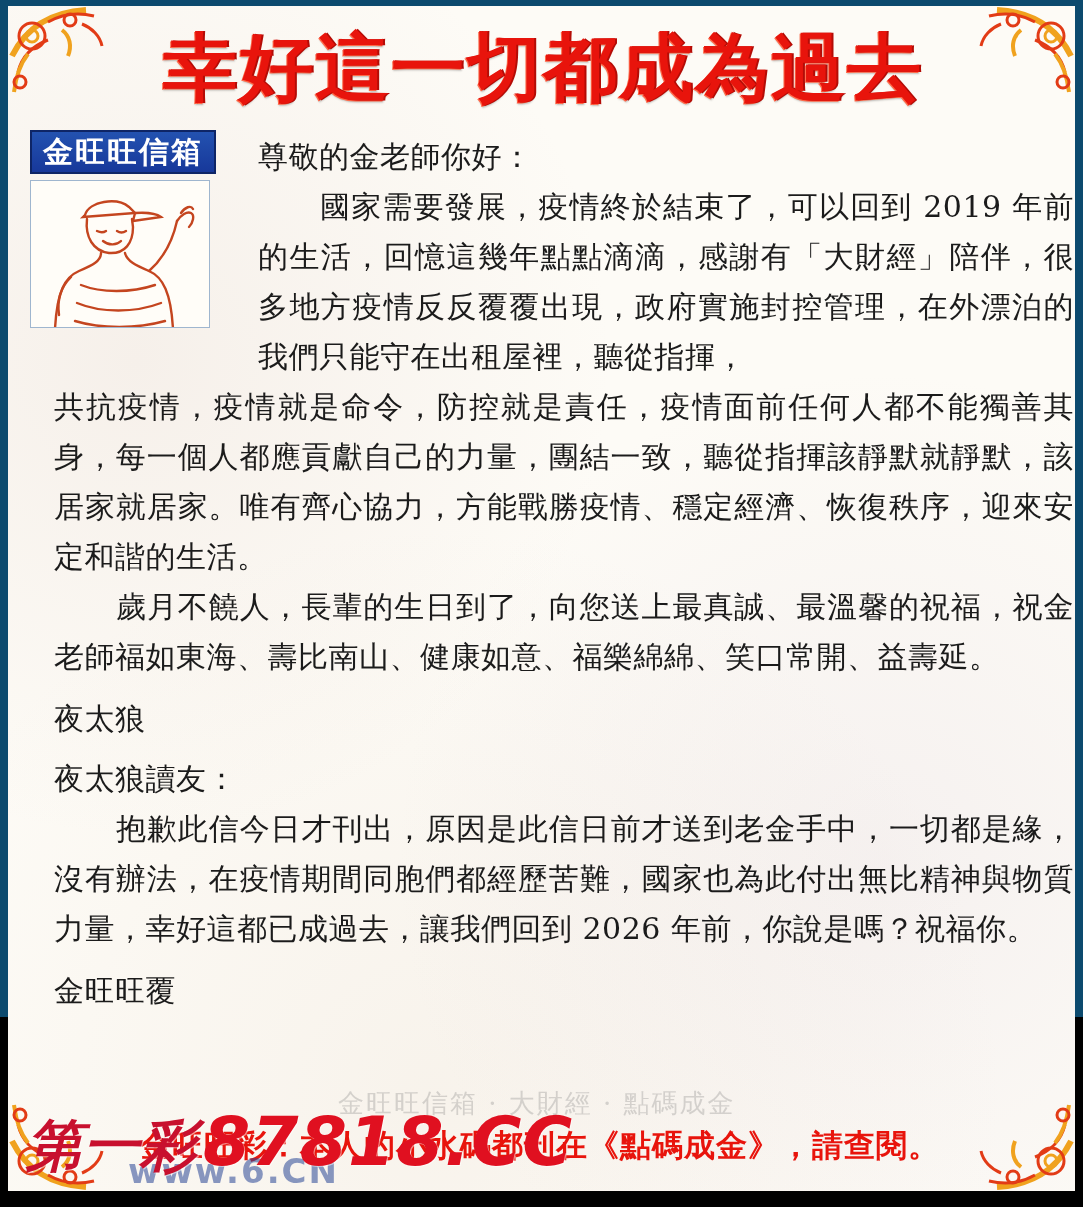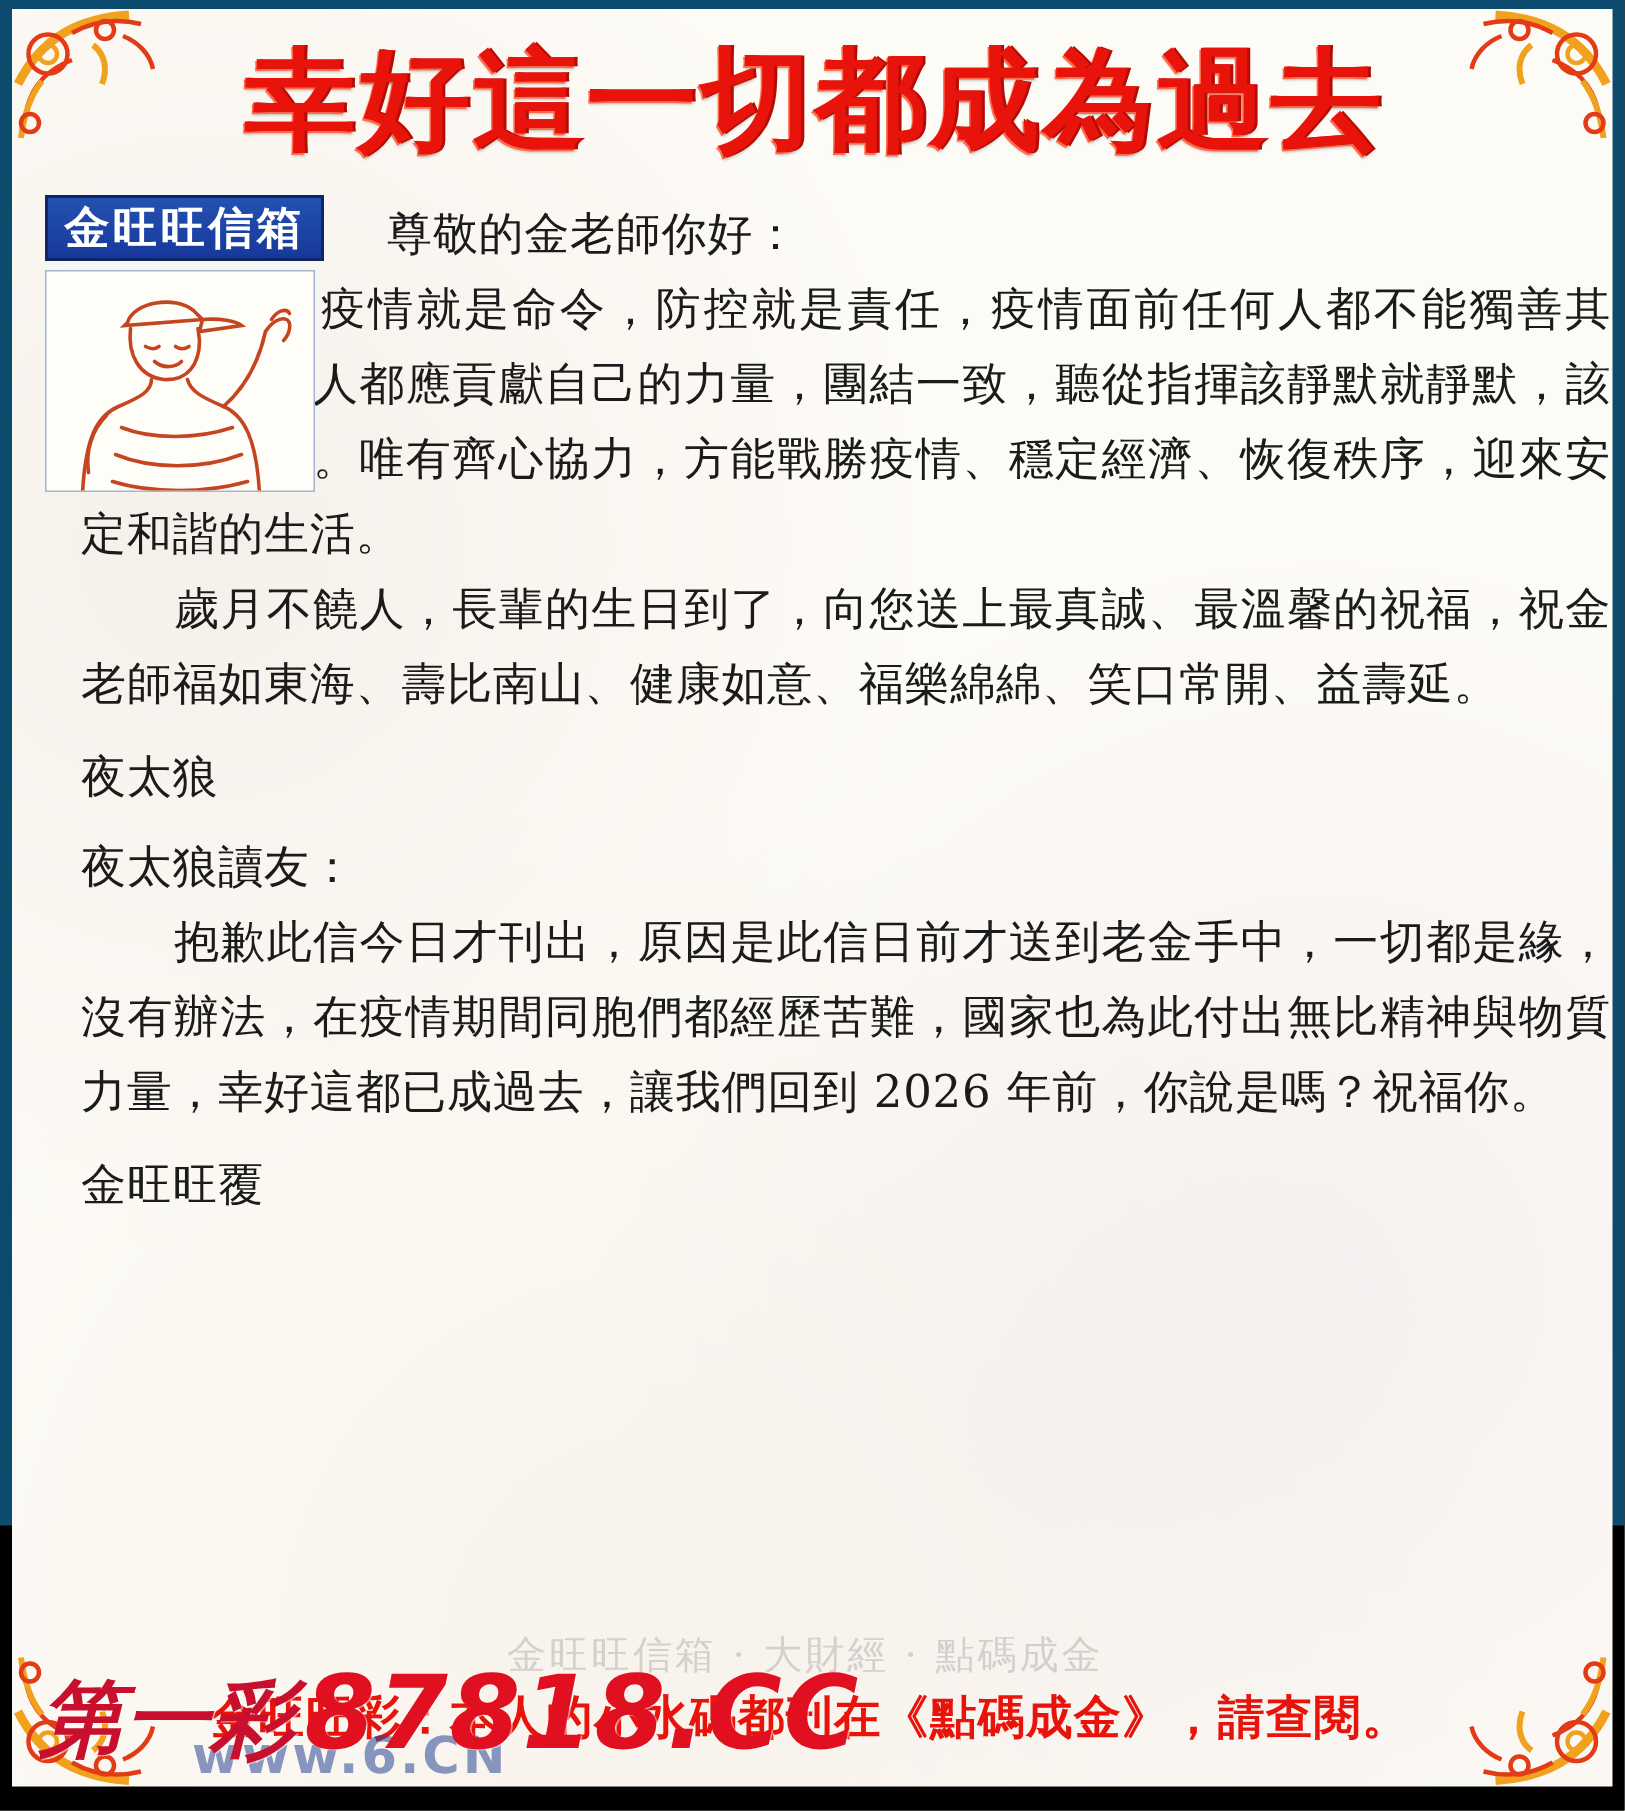--- a/index.html
+++ b/index.html
@@ -309,20 +309,21 @@
             <path d="M44 140 C70 148 106 148 134 140"></path>
 
             <path d="M40 96 C30 106 26 120 28 134"></path>
           </g>
         </svg>
       </div>
     </div>
 
     <div class="article">
       <p class="p-lead">尊敬的金老師你好：</p>
+      <p class="p-lead indent">國家需要發展，疫情終於結束了，可以回到 2019 年前的生活，回憶這幾年點點滴滴，感謝有「大財經」陪伴，很多地方疫情反反覆覆出現，政府實施封控管理，在外漂泊的我們只能守在出租屋裡，聽從指揮，</p>
       <p class="p-wide">共抗疫情，疫情就是命令，防控就是責任，疫情面前任何人都不能獨善其身，每一個人都應貢獻自己的力量，團結一致，聽從指揮該靜默就靜默，該居家就居家。唯有齊心協力，方能戰勝疫情、穩定經濟、恢復秩序，迎來安定和諧的生活。</p>
       <p class="p-wide indent">歲月不饒人，長輩的生日到了，向您送上最真誠、最溫馨的祝福，祝金老師福如東海、壽比南山、健康如意、福樂綿綿、笑口常開、益壽延。</p>
       <p class="sign">夜太狼</p>
       <p class="p-wide addressee">夜太狼讀友：</p>
       <p class="p-wide indent">抱歉此信今日才刊出，原因是此信日前才送到老金手中，一切都是緣，沒有辦法，在疫情期間同胞們都經歷苦難，國家也為此付出無比精神與物質力量，幸好這都已成過去，讓我們回到 2026 年前，你說是嗎？祝福你。</p>
       <p class="sign">金旺旺覆</p>
     </div>
 
     <div class="wm-faint">金旺旺信箱 · 大財經 · 點碼成金</div>
 

